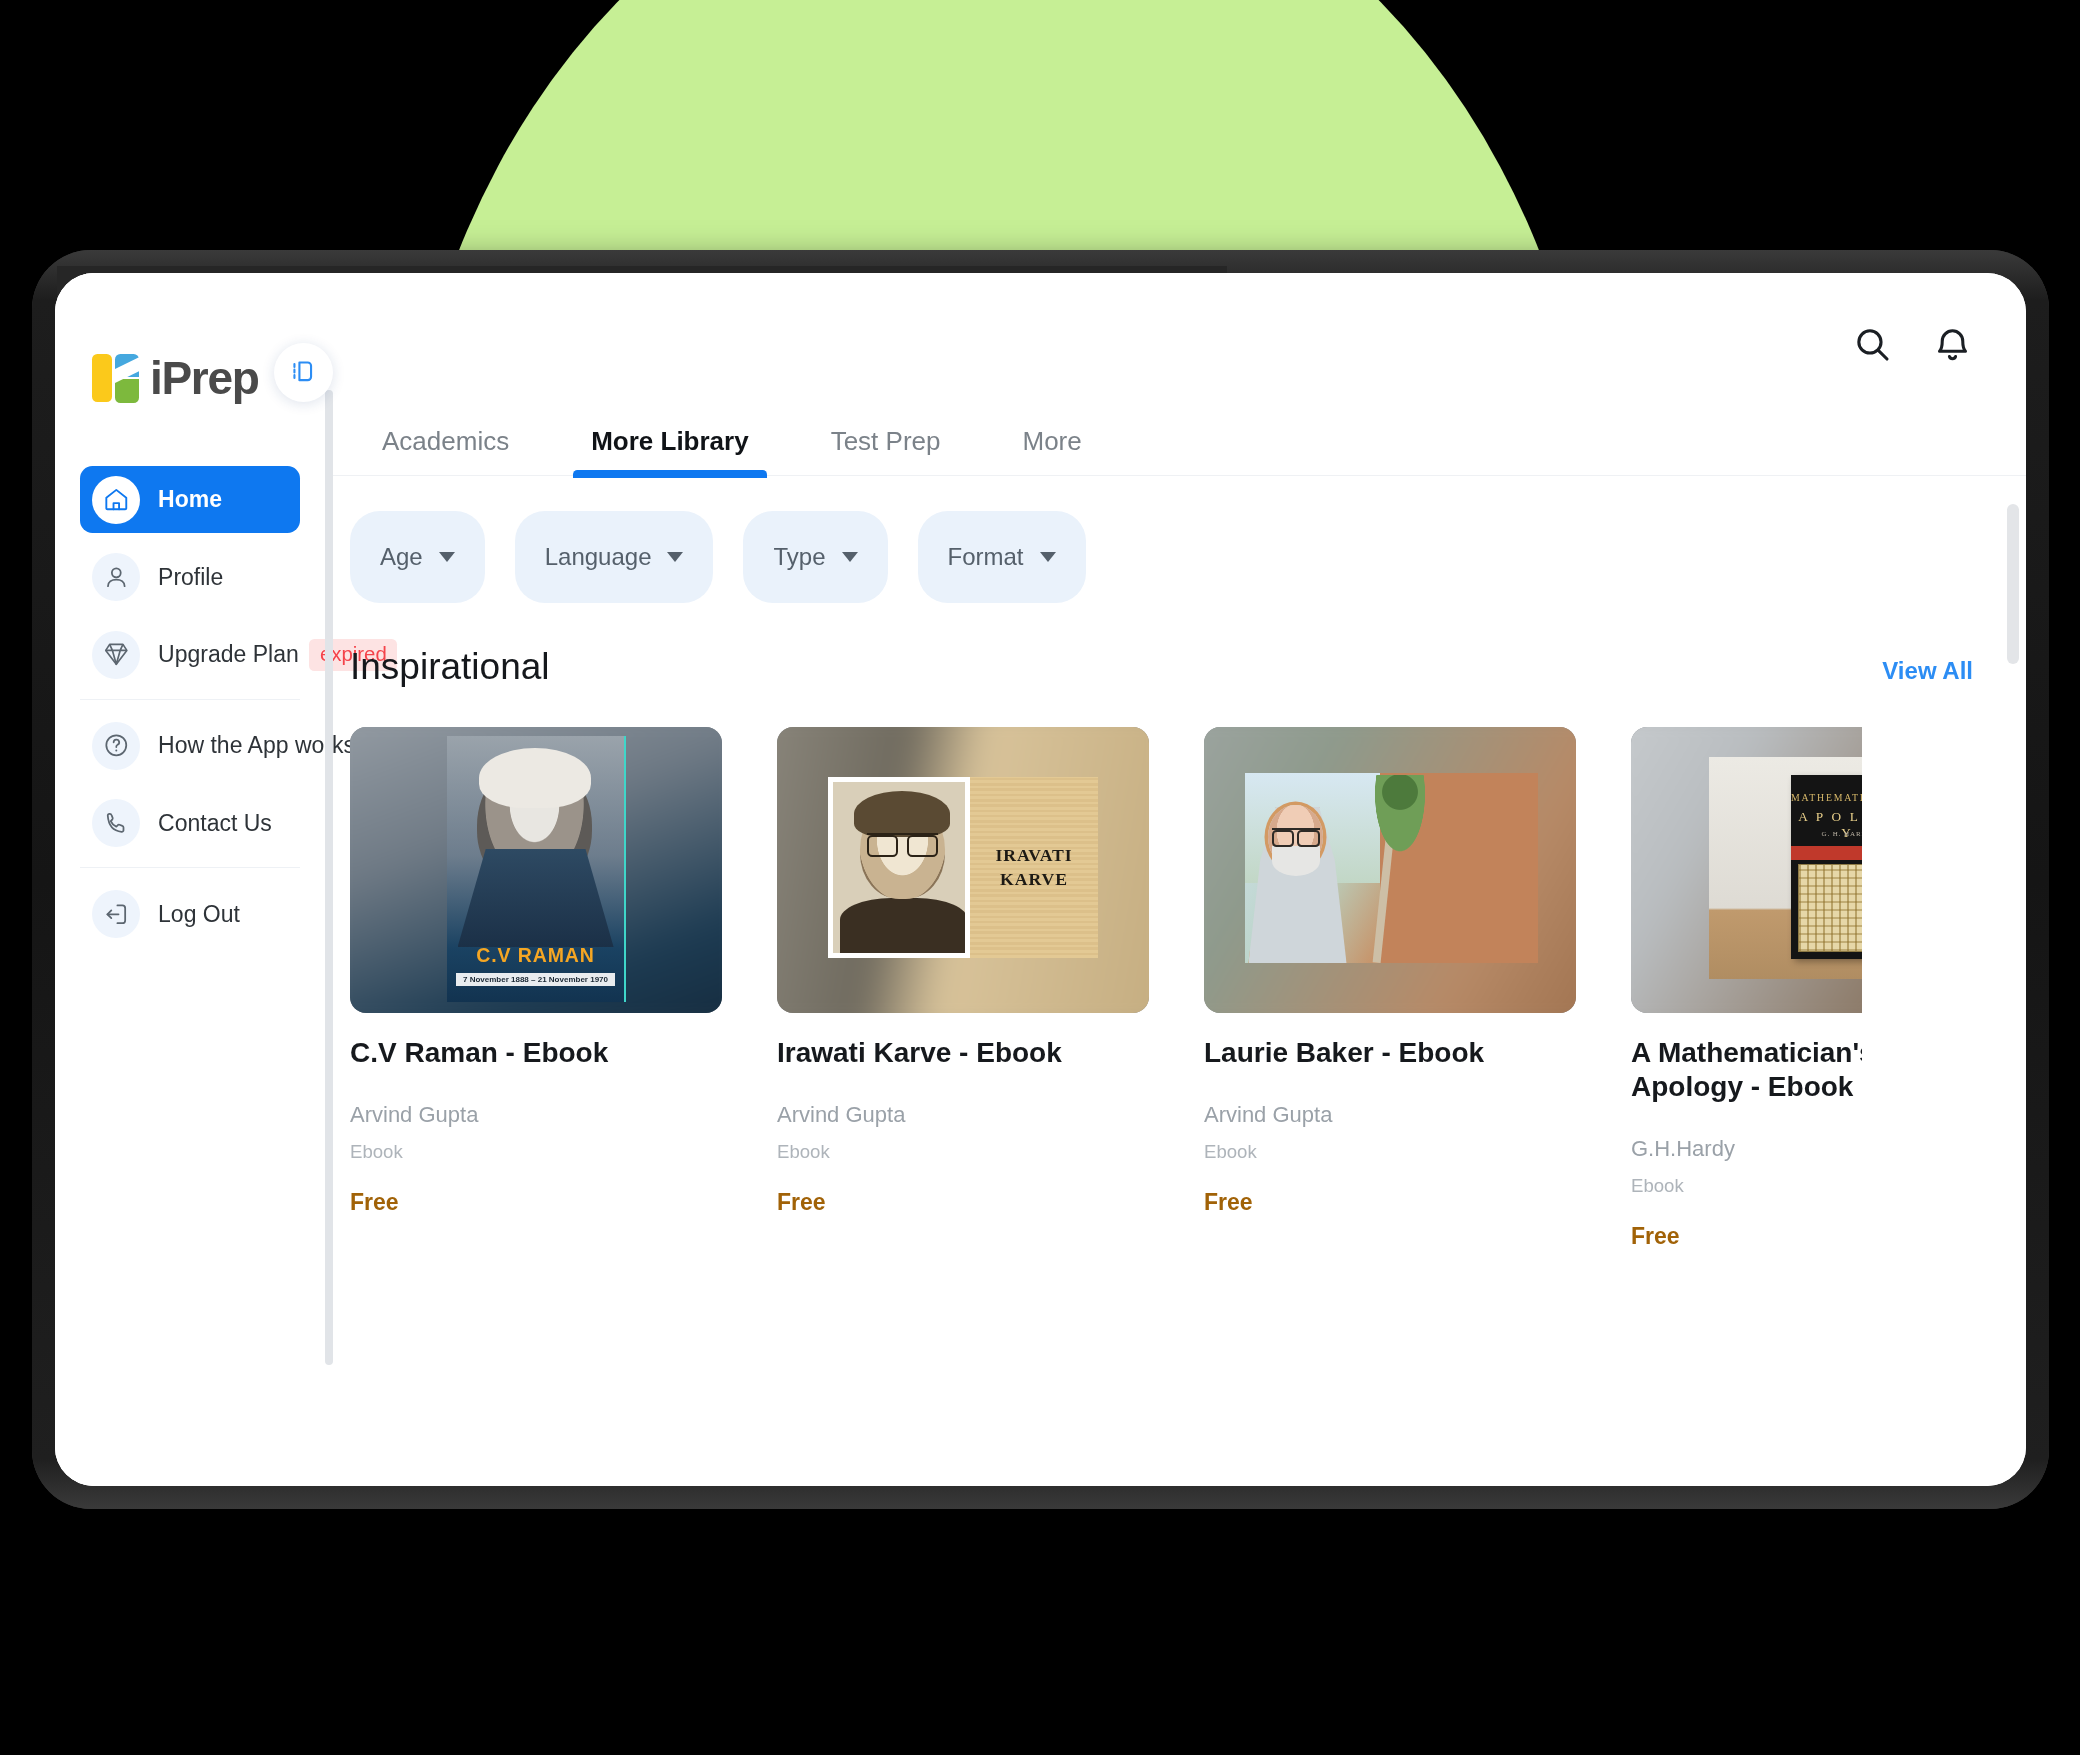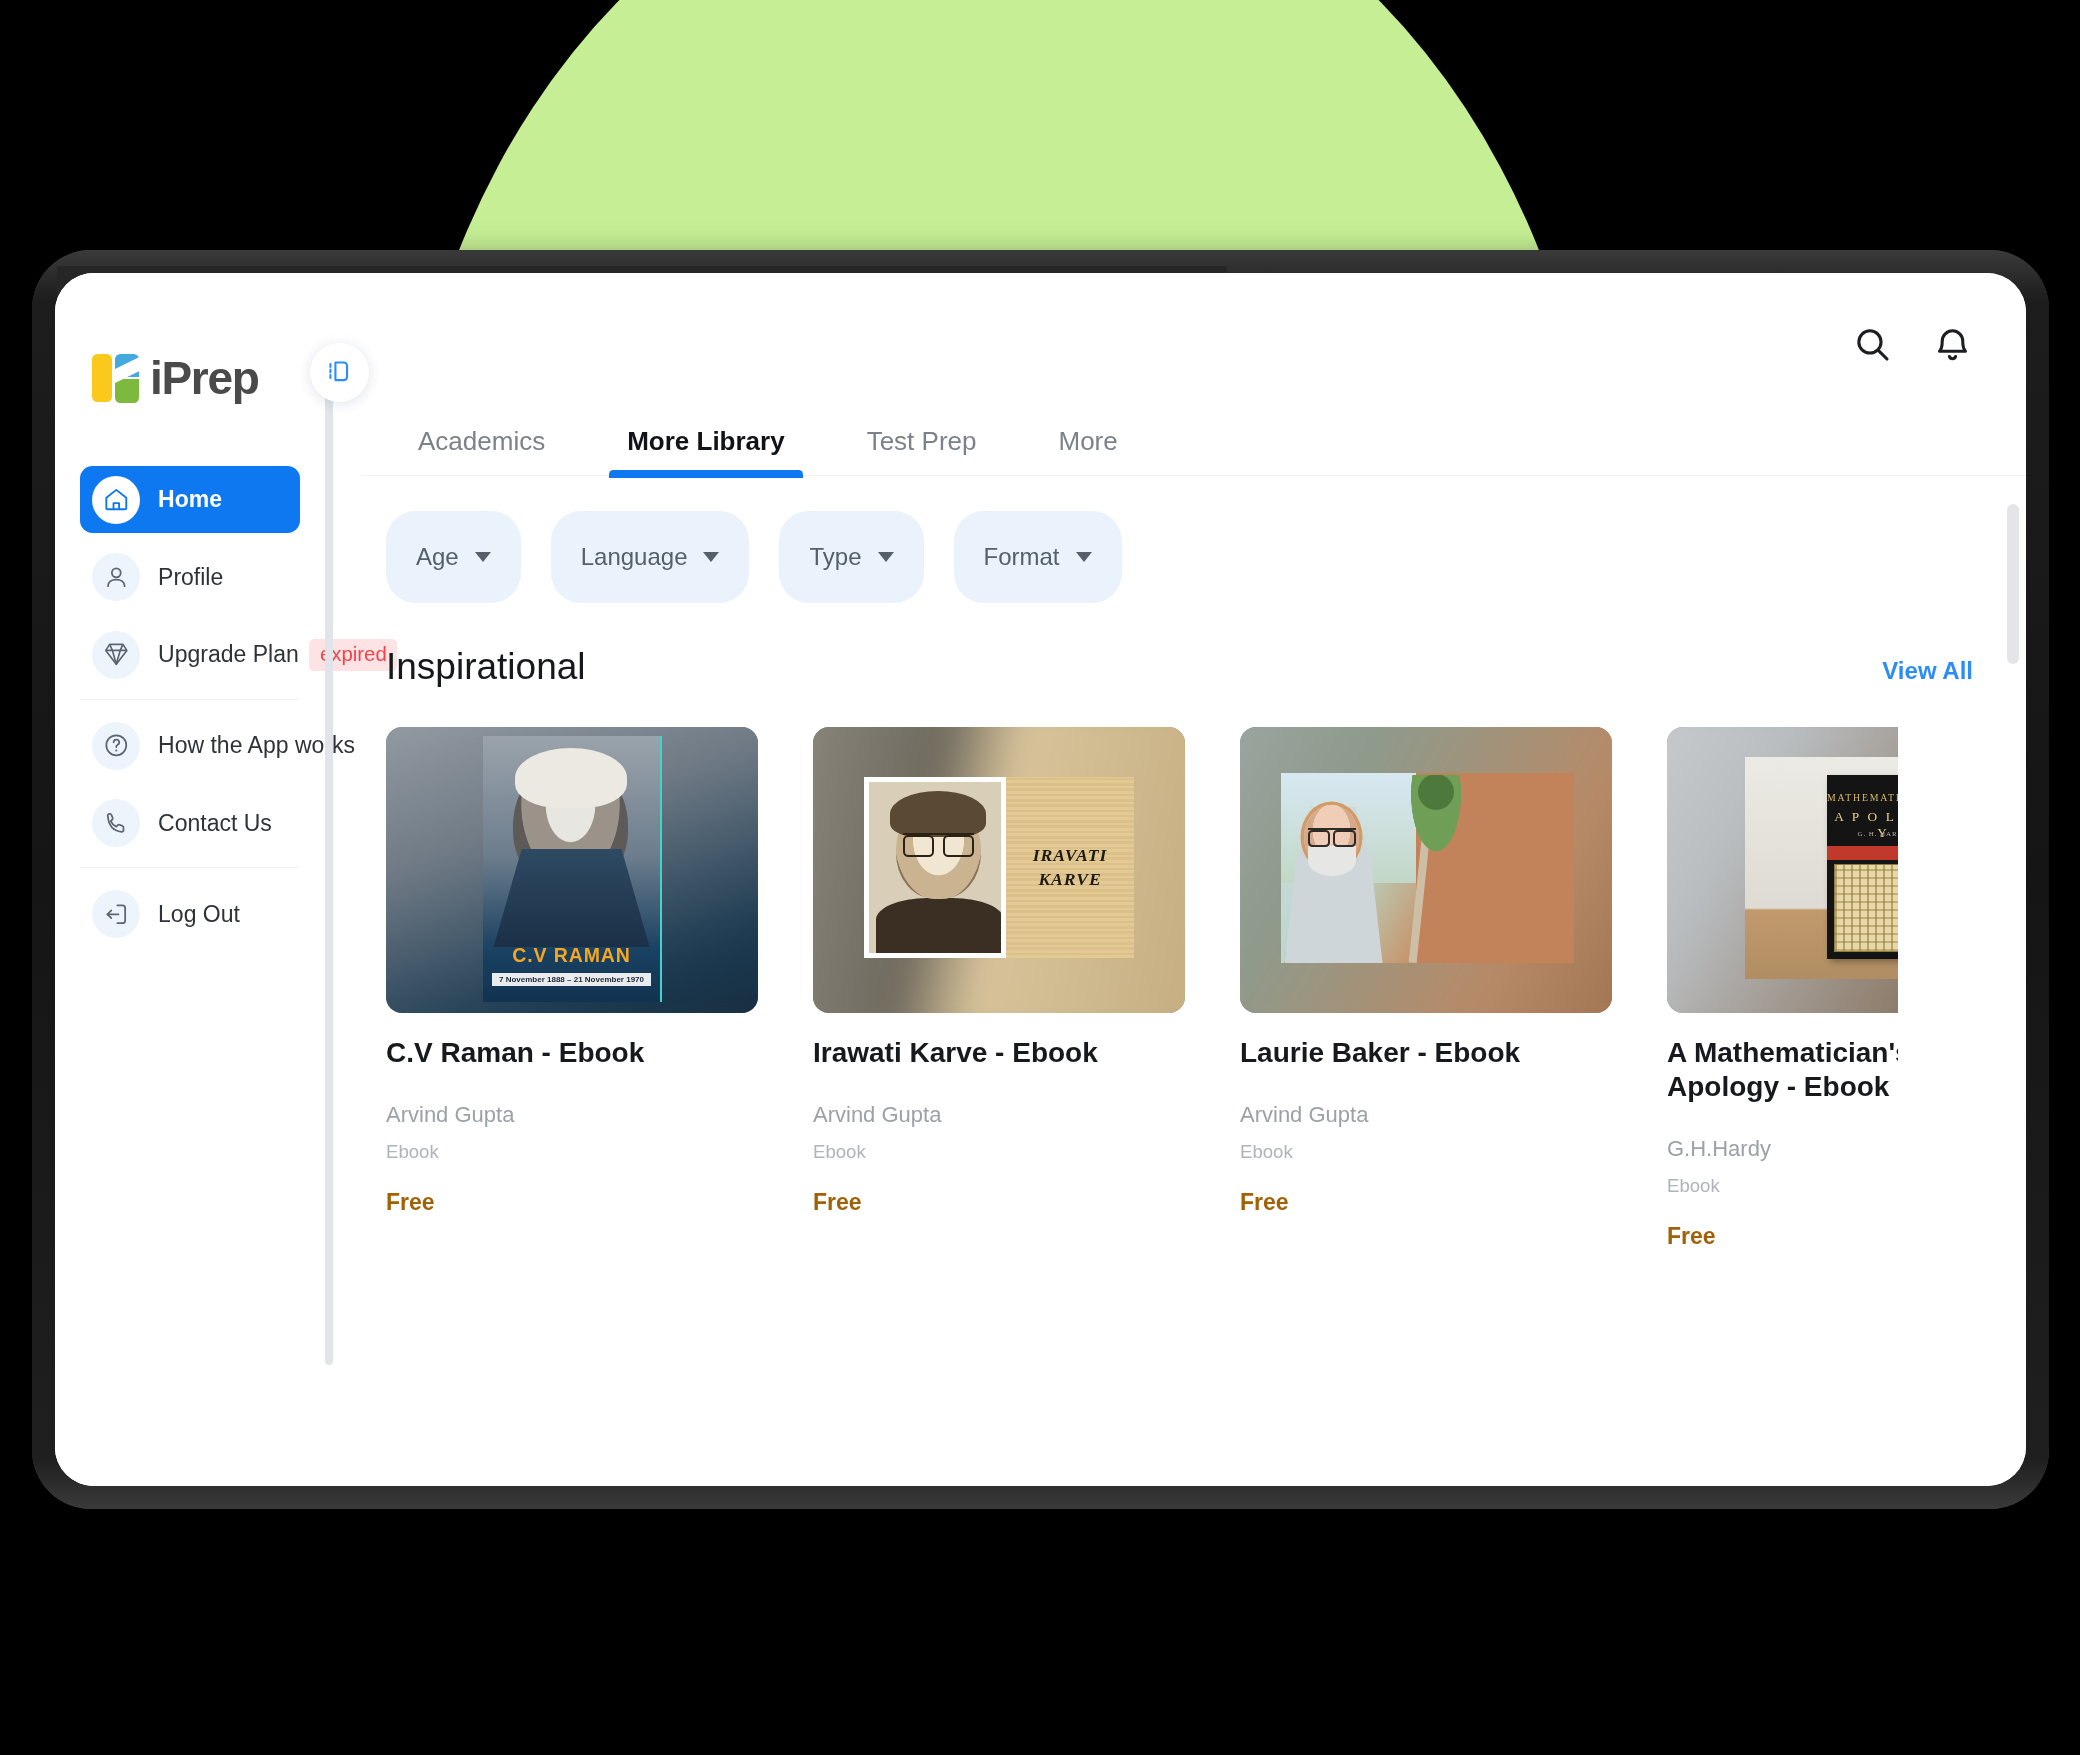--- a/index.html
+++ b/index.html
@@ -66,21 +66,20 @@
     border-radius: 39px;
     overflow: hidden;
   }
 
   
   .app {
     position: absolute;
     inset: 0;
     display: flex;
     background: #fff;
-    gap: 36px;
   }
 
   
   .sidebar {
     width: 270px;
     flex: 0 0 270px;
     padding: 32px 0 0 0;
     background: #fff;
     position: relative;
   }
@@ -389,21 +388,20 @@
     width:128px; height:181px;
     background: repeating-linear-gradient(0deg,#e3c994,#e3c994 2.7px,#dcc08a 2.7px,#dcc08a 5.3px);
     display:flex; align-items:center; justify-content:center;
     text-align:center;
     color:#1d1a14;
     font-family:"Liberation Serif", serif;
     font-weight:bold;
     font-size:17.7px;
     line-height:1.35;
     letter-spacing:0.9px;
-    font-style:italic;
   }
 
   
   .c3-bg { background: linear-gradient(120deg,#9fa6a4 0%,#8e9a8c 30%,#b78a67 70%,#9c6f4c 100%); }
   .c3-fg {
     left:41px; top:46px; width:293px; height:190px;
     background: linear-gradient(120deg,#cfe0ec 0%,#b9d3c3 34%,#c88c5f 62%,#b0744a 100%);
   }
   .c3-sky { position:absolute; left:0; top:0; width:46%; height:58%; background:linear-gradient(180deg,#d7e8f2,#c2d7c6); }
   .c3-palm {

